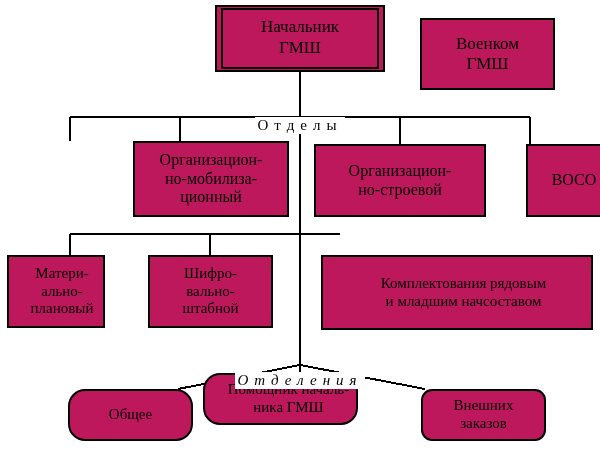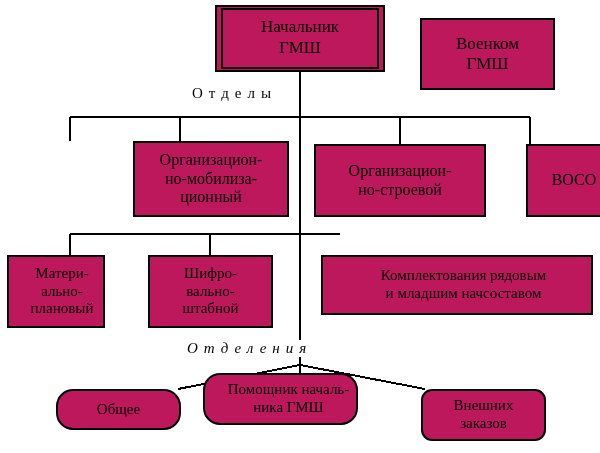--- a/index.html
+++ b/index.html
@@ -52,25 +52,26 @@
   .node.double .node-inner {
     border: 2px solid #000000;
     padding: 7px 3px 9px 3px;
   }
   .node.rounded {
     border-radius: 17px;
     border-width: 2px;
   }
   .section-label {
     position: absolute;
-    text-align: left;
+    text-align: center;
     letter-spacing: 6px;
     z-index: 3;
     background: transparent;
     white-space: nowrap;
+    margin-top: 32px;
   }
   .section-label .lbl-text {
     display: inline-block;
     background: #ffffff;
     padding: 0 2px;
   }
   .fs17 { font-size: 17px; }
   .fs16 { font-size: 16px; }
   .fs15 { font-size: 15px; }
 </style>
@@ -135,30 +136,30 @@
 ально-
 плановый</span>
   </div>
 
   <div class="node fs15" style="left:148px; top:255px; width:125px; height:73px;">
     <span class="node-inner">Шифро-
 вально-
 штабной</span>
   </div>
 
-  <div class="node fs15" style="left:321px; top:255px; width:272px; height:60px;padding-left:13px;">
+  <div class="node fs15" style="left:321px; top:255px; width:272px; height:75px;padding-left:13px;">
     <span class="node-inner">Комплектования рядовым
 и младшим начсоставом</span>
   </div>
 
   <div class="section-label fs15" style="left:185px; top:340px; width:230px;font-style:italic;">
     <span class="lbl-text">Отделения</span>
   </div>
 
-  <div class="node rounded fs15" style="left:56px; top:389px; width:125px; height:41px;">
+  <div class="node rounded fs15" style="left:68px; top:389px; width:125px; height:52px;">
     <span class="node-inner">Общее</span>
   </div>
 
   <div class="node rounded fs15" style="left:203px; top:373px; width:155px; height:52px;padding-left:16px;">
     <span class="node-inner">Помощник началь-
 ника ГМШ</span>
   </div>
 
   <div class="node rounded fs15" style="left:421px; top:389px; width:125px; height:52px;border-radius:11px;">
     <span class="node-inner">Внешних

